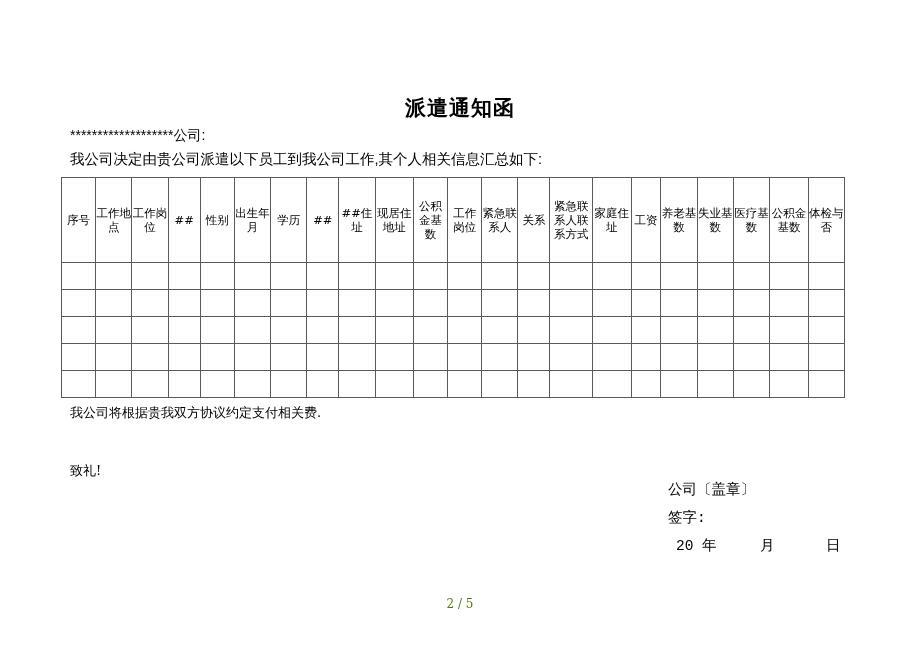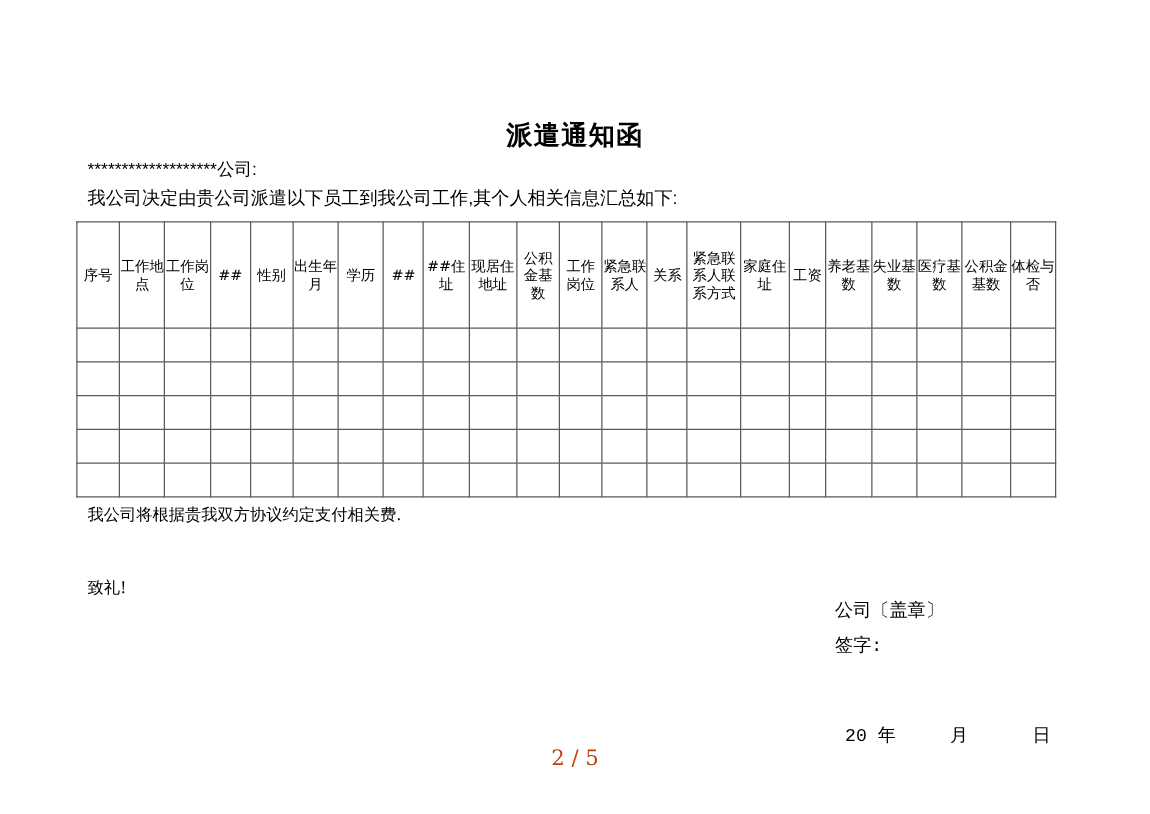--- a/index.html
+++ b/index.html
@@ -108,34 +108,34 @@
   
   .sig {
     position: absolute;
     font-family: Liberation Mono, monospace;
     font-size: 14.5px;
     line-height: 23px;
     white-space: nowrap;
   }
   .sig-company { left: 668px; top: 463px; }
   .sig-name    { left: 668px; top: 491px; }
-  .sig-date    { left: 676px; top: 519px; letter-spacing: 0px; margin-top: 44px; }
+  .sig-date    { left: 676px; top: 519px; letter-spacing: 0px; }
   .sig-date .gap-sm { display:inline-block; width: 26px; }
   .sig-date .gap-lg { display:inline-block; width: 34px; }
 
   
   .page-footer {
     position: absolute;
     left: 0;
     top: 581px;
     width: 920px;
     text-align: center;
-    font-size: 17px;
+    font-size: 12px;
     font-family: "DejaVu Serif", "Liberation Serif", serif;
-    color: #c2410c;
+    color: #4d7c0f;
   }
 </style>
 </head>
 <body>
 
 <div id="page">
 
   <div class="doc-title">派遣通知函</div>
 
   <div class="intro intro-line-1">*******************公司:</div>

